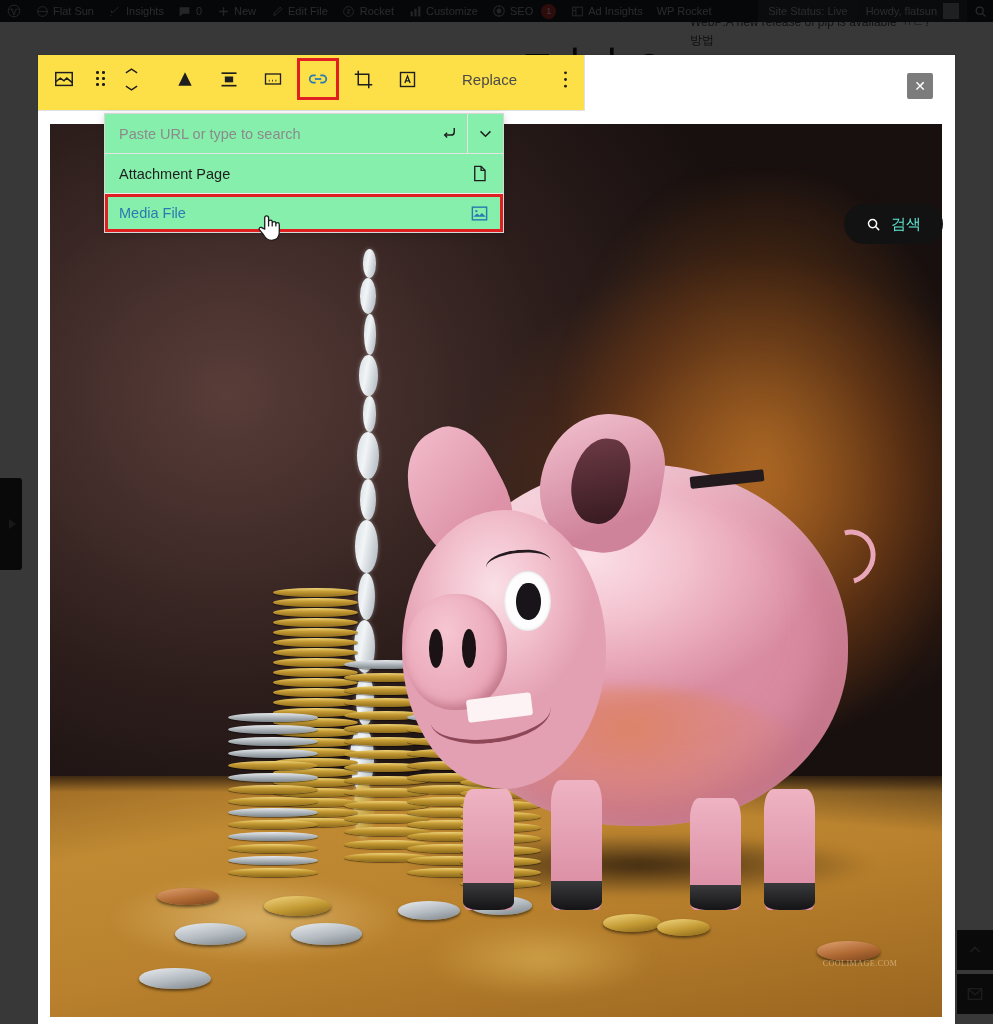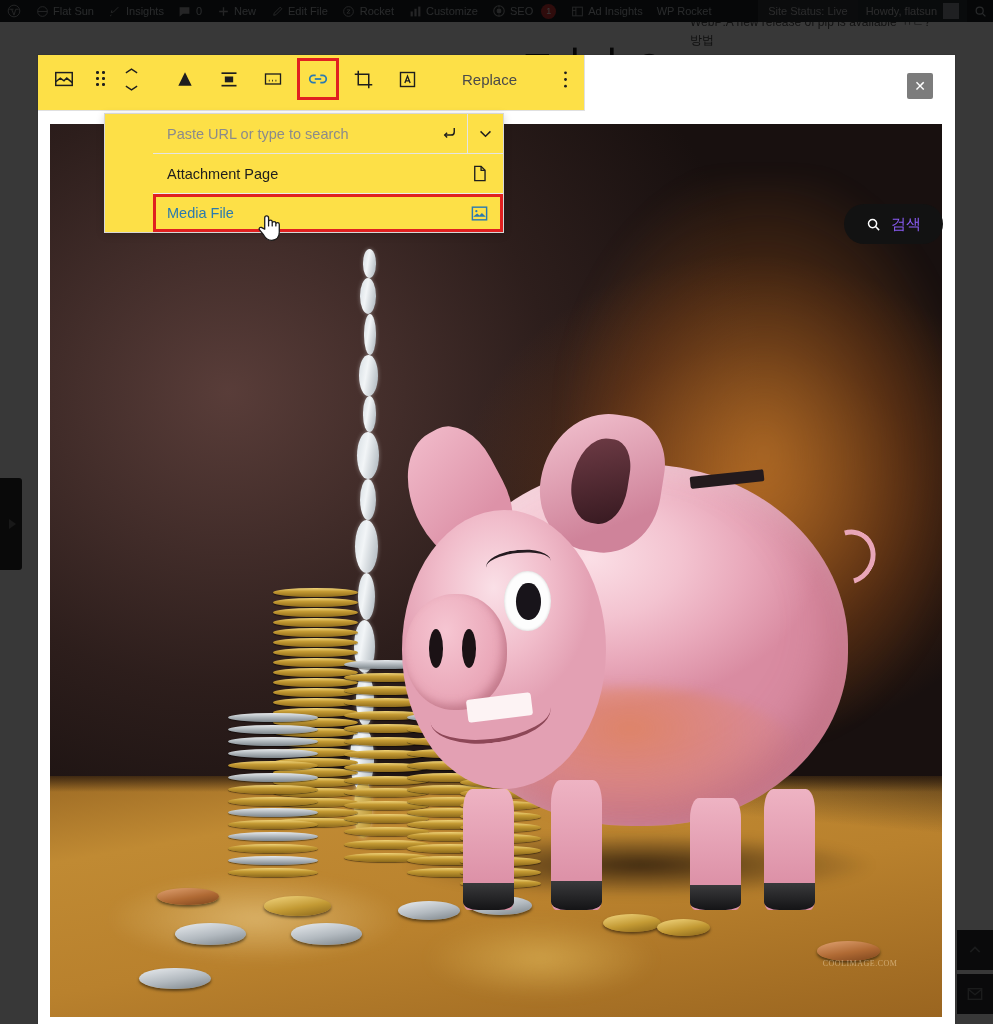--- a/index.html
+++ b/index.html
@@ -265,25 +265,24 @@
     border-radius: 50%;
     display: block;
   }
 
   
   .link-popover {
     position: absolute;
     left: 66px;
     top: 58px;
     width: 400px;
-    background: #fde047;
+    background: #86efac;
     border: 1px solid #d6d6d6;
     box-shadow: 0 2px 8px rgba(0,0,0,0.16);
     z-index: 8;
-    padding-left: 48px;
   }
   .link-url-row {
     display: flex;
     align-items: center;
     height: 40px;
     border-bottom: 1px solid #e4e4e4;
   }
   .link-url-input {
     flex: 1;
     border: none;
@@ -363,21 +362,21 @@
 
   
   .search-pill {
     position: absolute;
     right: 12px;
     top: 149px;
     height: 40px;
     padding: 0 22px;
     border-radius: 22px;
     background: #121212;
-    color: #8b5cf6;
+    color: #5eead4;
     display: flex;
     align-items: center;
     gap: 10px;
     font-size: 15px;
     z-index: 9;
     cursor: pointer;
   }
 
   
   .bg-wall {

